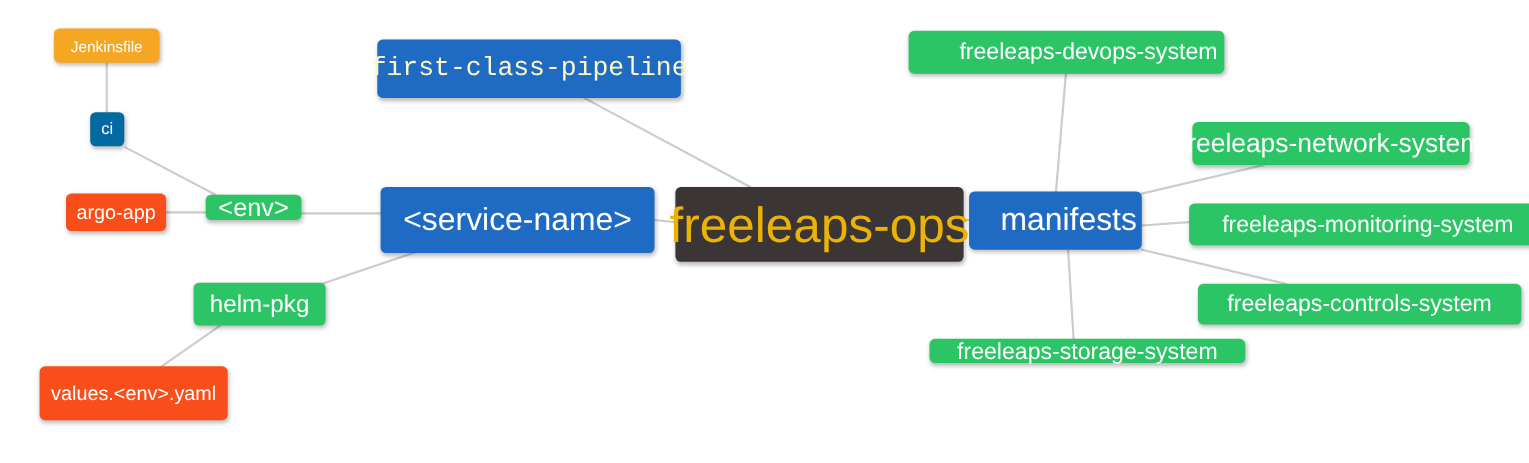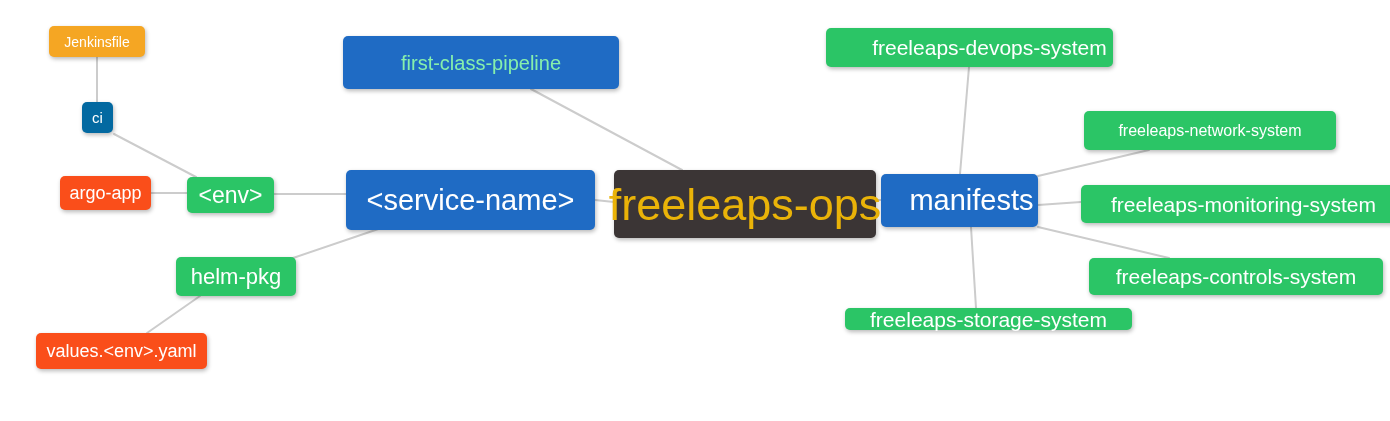--- a/index.html
+++ b/index.html
@@ -61,26 +61,26 @@
       <line x1="931" y1="174" x2="940" y2="67" stroke="#cccccc"></line>
       <line x1="1009" y1="176" x2="1120" y2="150" stroke="#cccccc"></line>
       <line x1="1009" y1="205" x2="1052" y2="202" stroke="#cccccc"></line>
       <line x1="1009" y1="227" x2="1140" y2="258" stroke="#cccccc"></line>
       <line x1="942" y1="227" x2="947" y2="308" stroke="#cccccc"></line>
     </svg>
   <div id="node-layer">
       <div class="node" style="left: 20px; top: 26px; width: 96px; height: 31px; font-size: 14px; background: rgb(245, 166, 35); color: rgb(255, 255, 255);">Jenkinsfile</div>
       <div class="node" style="left: 53px; top: 102px; width: 31px; height: 31px; font-size: 15px; background: #0369a1; color: rgb(255, 255, 255);">ci</div>
       <div class="node" style="left: 31px; top: 176px; width: 91px; height: 34px; font-size: 18px; background: rgb(250, 78, 26); color: rgb(255, 255, 255);">argo-app</div>
-      <div class="node" style="left: 158px; top: 177px; width: 87px; height: 36px; font-size: 23px; background: rgb(43, 197, 102); color: rgb(255, 255, 255);">&lt;env&gt;</div>
+      <div class="node" style="left: 158px; top: 177px; width: 87px; height: 23px; font-size: 23px; background: rgb(43, 197, 102); color: rgb(255, 255, 255);">&lt;env&gt;</div>
       <div class="node" style="left: 147px; top: 257px; width: 120px; height: 39px; font-size: 22px; background: rgb(43, 197, 102); color: rgb(255, 255, 255);">helm-pkg</div>
-      <div class="node" style="left: 7px; top: 333px; width: 171px; height: 36px; font-size: 18px; background: rgb(250, 78, 26); color: rgb(255, 255, 255);">values.&lt;env&gt;.yaml</div>
-      <div class="node" style="left: 314px; top: 36px; width: 276px; height: 53px; font-size: 20px; background: rgb(31, 107, 196); color: #86efac;">first-class-pipeline</div>
+      <div class="node" style="left: 7px; top: 333px; width: 171px; height: 49px; font-size: 18px; background: rgb(250, 78, 26); color: rgb(255, 255, 255);">values.&lt;env&gt;.yaml</div>
+      <div class="node" style="left: 314px; top: 36px; width: 276px; height: 53px; font-size: 24px; background: rgb(31, 107, 196); color: #fef9c3; font-family: Liberation Mono, monospace;">first-class-pipeline</div>
       <div class="node" style="left: 317px; top: 170px; width: 249px; height: 60px; font-size: 29px; background: rgb(31, 107, 196); color: rgb(255, 255, 255);">&lt;service-name&gt;</div>
       <div class="node" style="left: 585px; top: 170px; width: 262px; height: 68px; font-size: 45px; background: rgb(59, 53, 53); color: #eab308;">freeleaps-ops</div>
       <div class="node" style="left: 852px; top: 174px; width: 157px; height: 53px; font-size: 29px; background: rgb(31, 107, 196); color: rgb(255, 255, 255); padding-left: 24px;">manifests</div>
       <div class="node" style="left: 797px; top: 28px; width: 287px; height: 39px; font-size: 21px; background: rgb(43, 197, 102); color: rgb(255, 255, 255); padding-left: 40px;">freeleaps-devops-system</div>
-      <div class="node" style="left: 1055px; top: 111px; width: 252px; height: 39px; font-size: 16px; background: rgb(43, 197, 102); color: rgb(255, 255, 255);">freeleaps-network-system</div>
+      <div class="node" style="left: 1055px; top: 111px; width: 252px; height: 39px; font-size: 24px; background: rgb(43, 197, 102); color: rgb(255, 255, 255);">freeleaps-network-system</div>
       <div class="node" style="left: 1052px; top: 185px; width: 325px; height: 38px; font-size: 21px; background: rgb(43, 197, 102); color: rgb(255, 255, 255);">freeleaps-monitoring-system</div>
       <div class="node" style="left: 1060px; top: 258px; width: 294px; height: 37px; font-size: 21px; background: rgb(43, 197, 102); color: rgb(255, 255, 255);">freeleaps-controls-system</div>
       <div class="node" style="left: 816px; top: 308px; width: 287px; height: 22px; font-size: 21px; background: rgb(43, 197, 102); color: rgb(255, 255, 255);">freeleaps-storage-system</div>
     </div>
 </div>
 
 </body></html>

